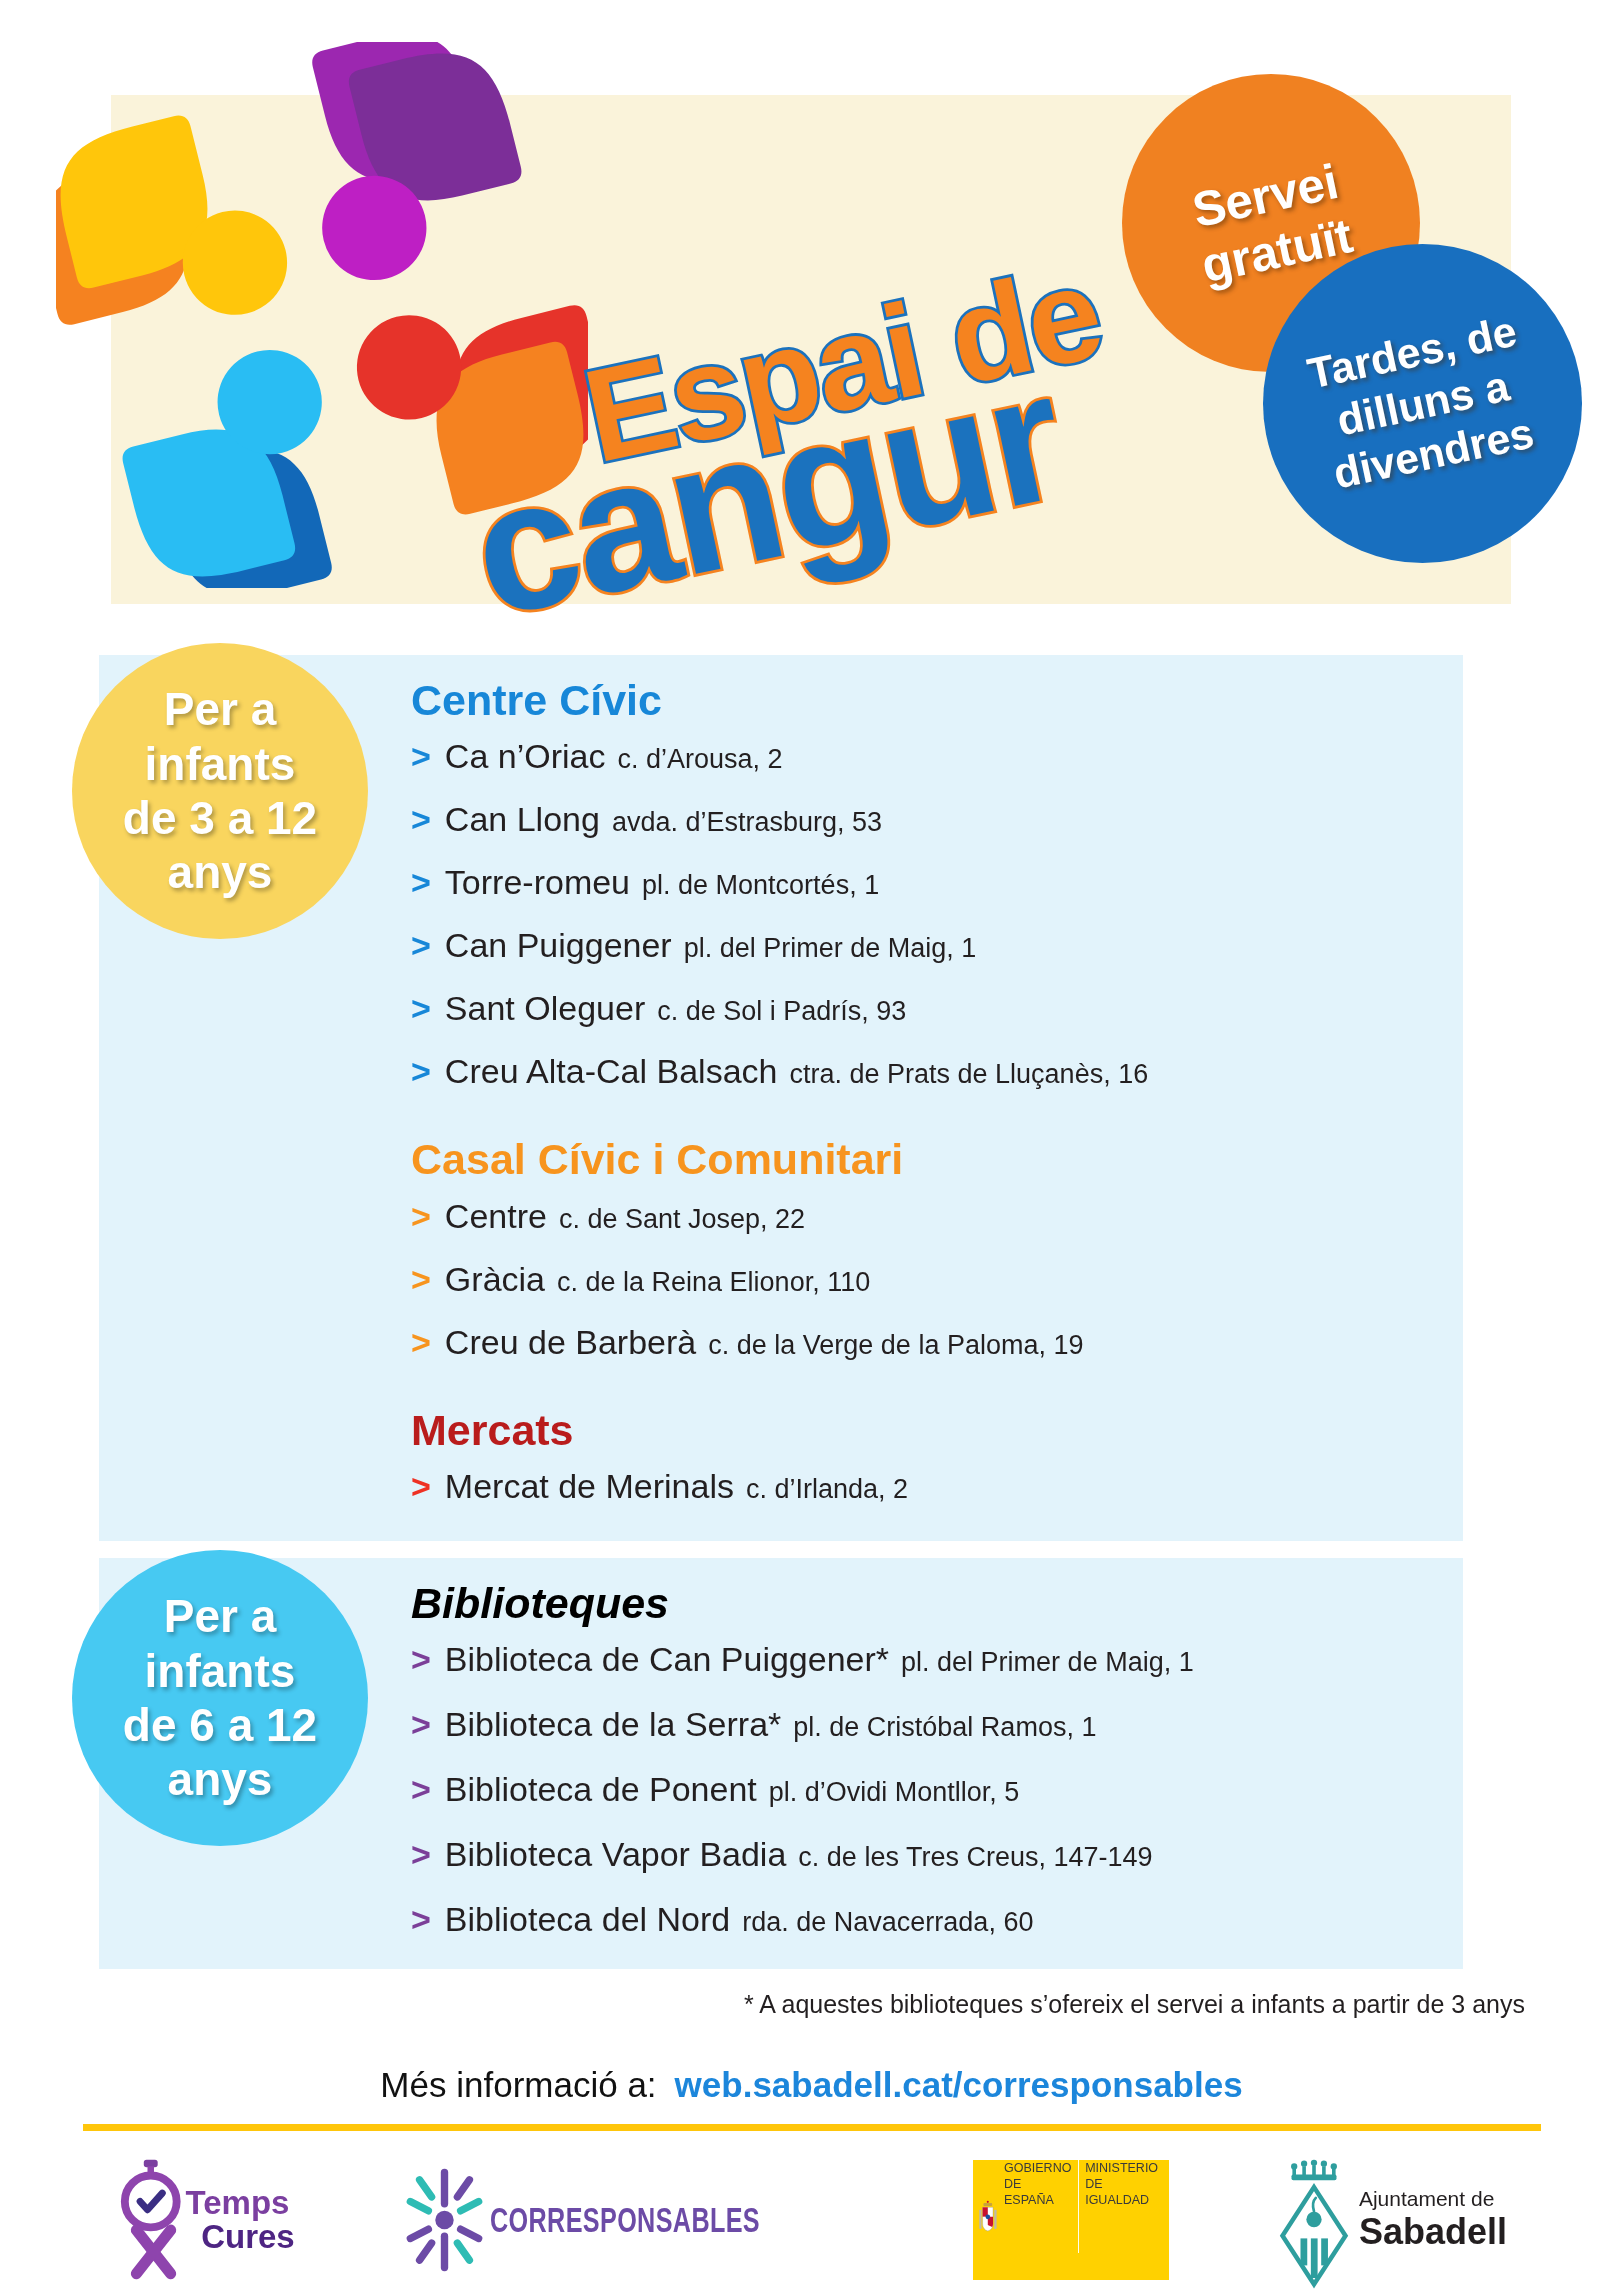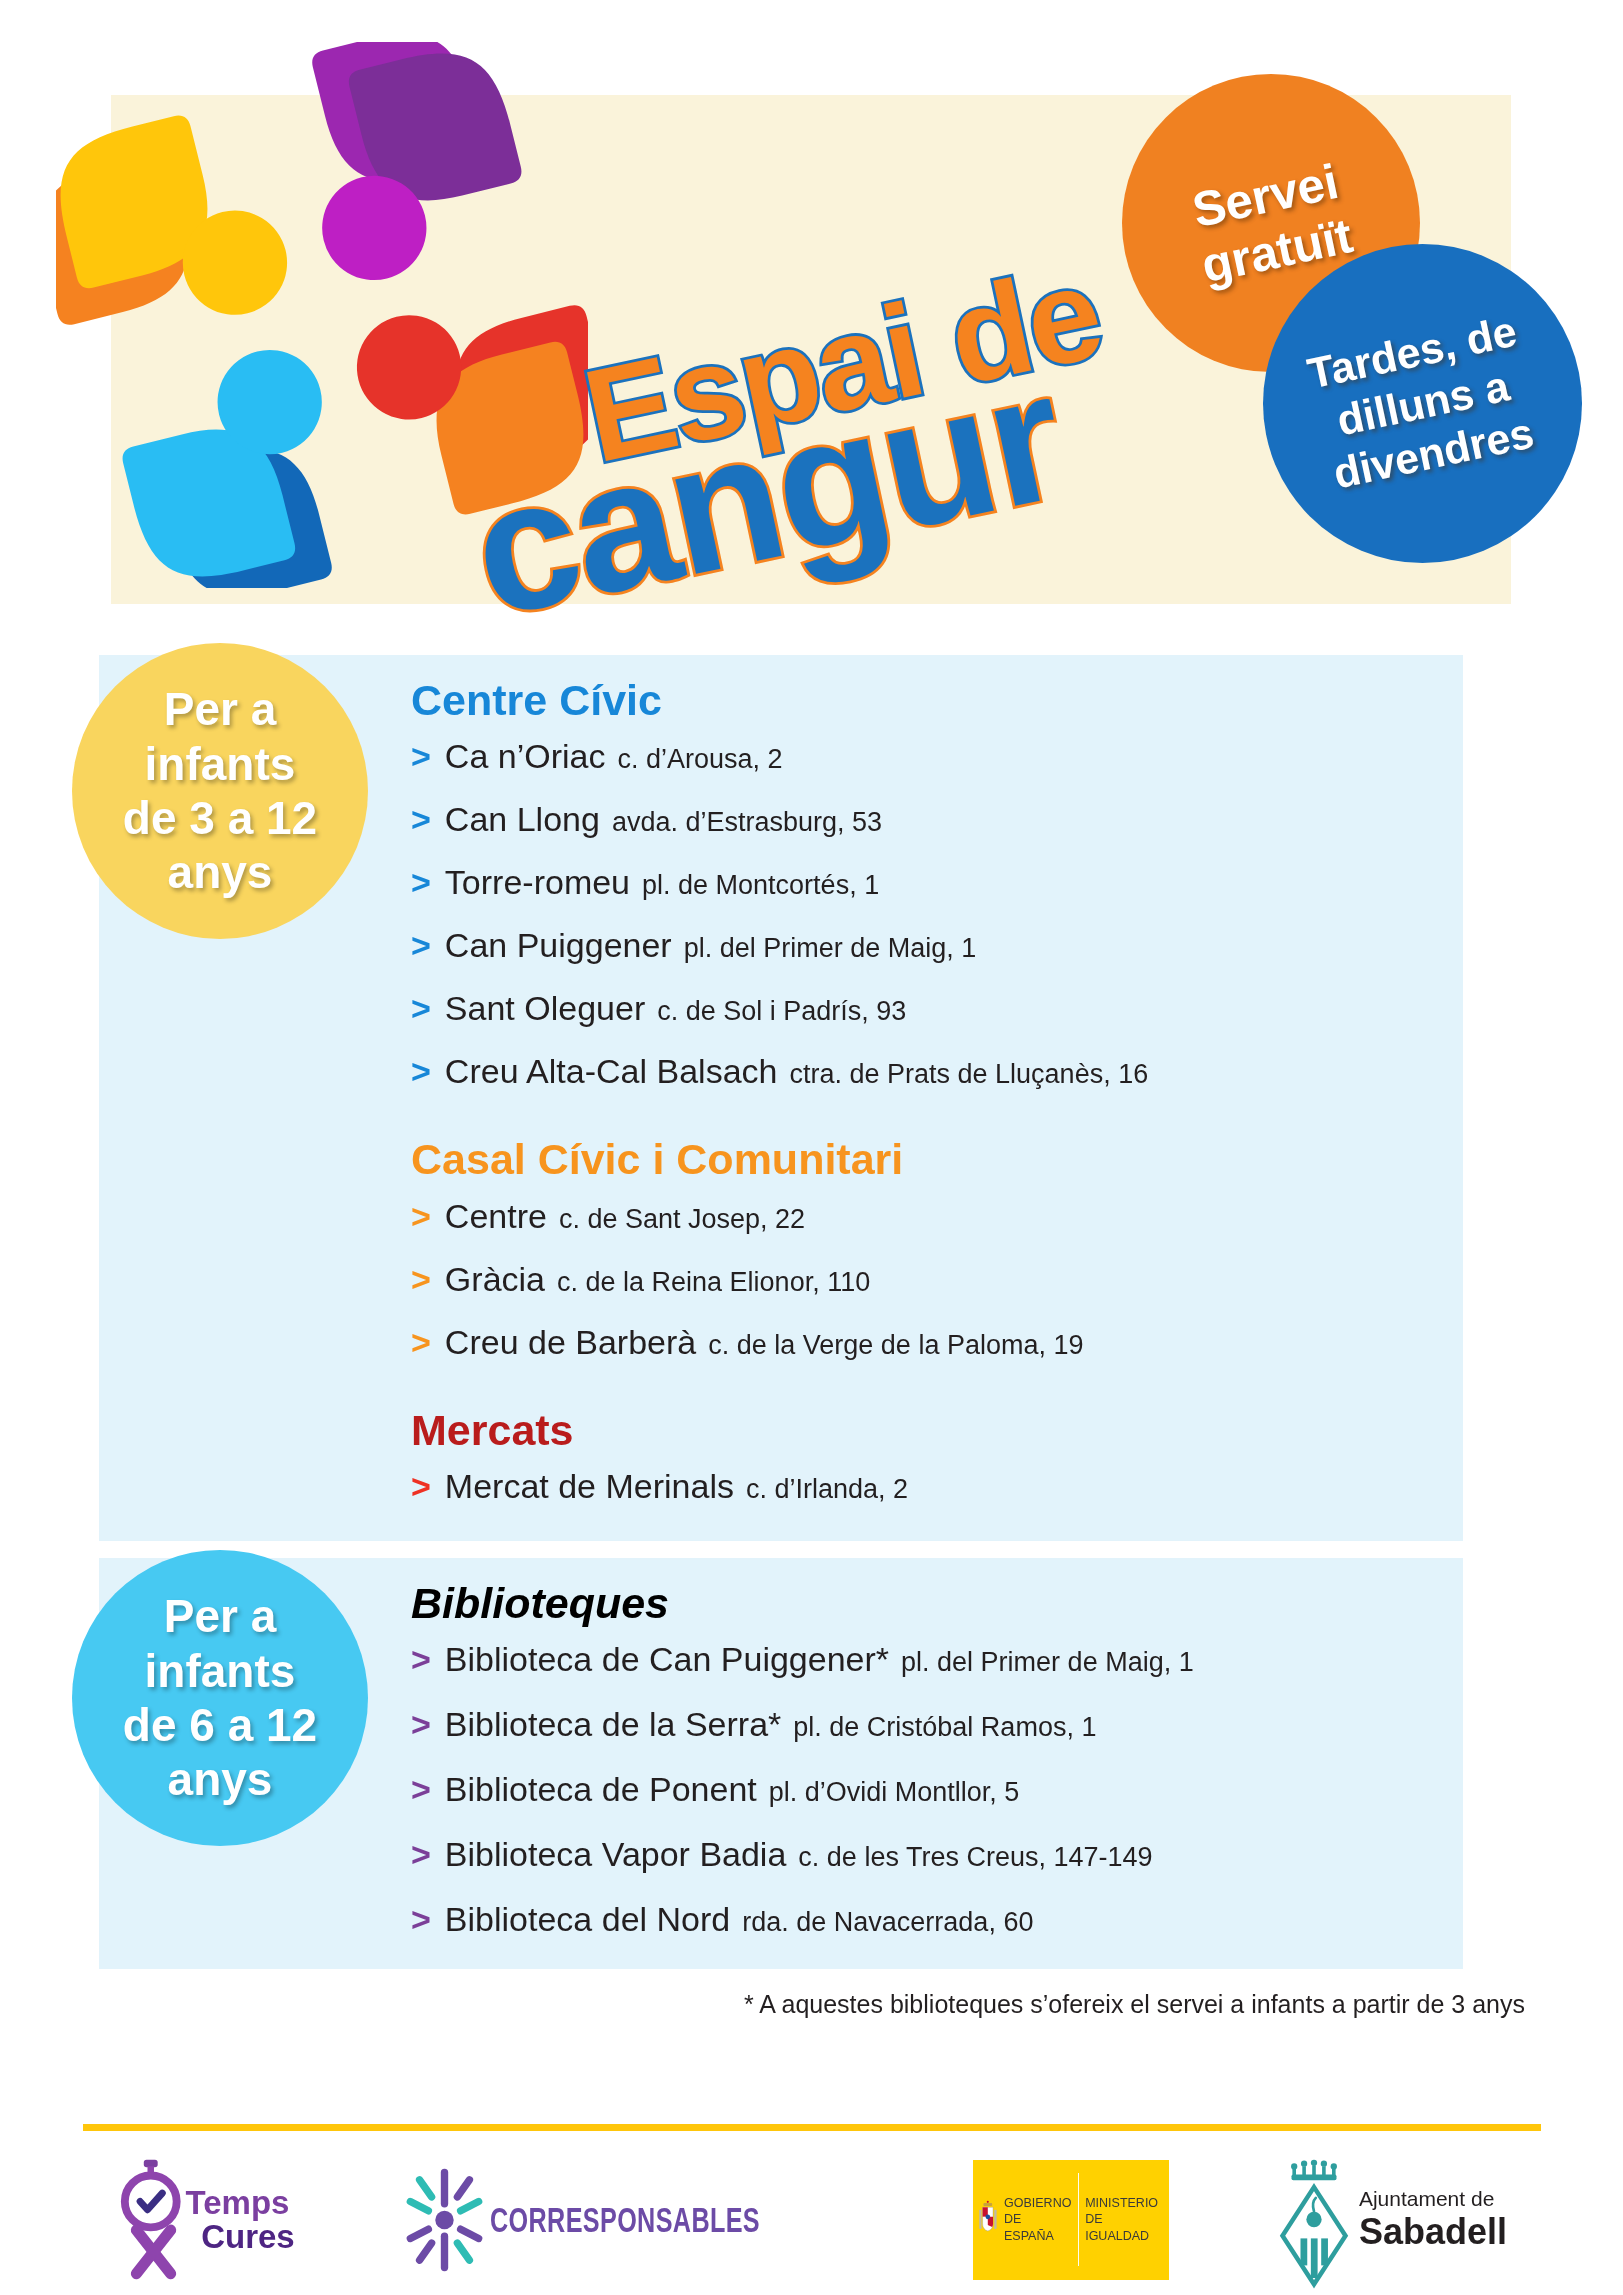--- a/index.html
+++ b/index.html
@@ -54,21 +54,21 @@
   .lg{display:flex;align-items:center;}
   .lg-gen .txt{margin-left:10.2px;line-height:1.22;}
   .gen1{font-size:21px;}
   .gen2{font-size:22px;font-weight:bold;}
   .lg-tc .txt{margin-left:-18.5px;line-height:1.02;}
   .tc1{font-size:33px;font-weight:bold;color:#7B3FA0;}
   .tc2{font-size:33px;font-weight:bold;color:#4E2583;margin-left:15.7px;}
   .lg-cor .txt{margin-left:3.7px;font-size:35px;font-weight:bold;color:#6C4BA6;letter-spacing:0.5px;
                transform:scaleX(.72);transform-origin:left center;white-space:nowrap;}
   .lg-gob{background:#FFD100;width:187px;height:120px;display:flex;align-items:center;padding:0 4.6px;}
-  .gob-cols{display:flex;align-items:center;height:100%;flex:1;}
+  .gob-cols{display:flex;height:100%;flex:1;}
   .gob-col{font-size:12.5px;color:#3a3a3a;line-height:1.3;padding:0 6.5px;}
   .gob-div{width:0.9px;height:78%;background:rgba(255,255,255,.95);}
   .lg-sab .txt{margin-left:9.3px;line-height:1.15;}
   .sab1{font-size:21px;}
   .sab2{font-size:36px;font-weight:bold;}
 </style>
 </head>
 <body>
 
 <div class="poster">
@@ -234,20 +234,24 @@
         <div class="item">
           <span class="chev" style="color: rgb(123, 63, 152);">&gt;</span>
           <span class="vname">Biblioteca del Nord</span>
           <span class="vaddr">rda. de Navacerrada, 60</span>
         </div>
       </div>
     </div>
   </div>
 
   <div class="footnote">* A aquestes biblioteques s’ofereix el servei a infants a partir de 3 anys</div>
+  <div class="moreinfo">
+    <span class="lbl">Més informació a:</span>
+    <span class="url">web.sabadell.cat/corresponsables</span>
+  </div>
 
   <div class="bar"></div>
 
   <div class="footer">
 
 
     <div class="lg lg-tc">
       <svg width="88" height="125" viewBox="0 0 190 270">
         <rect x="60" y="6" width="30" height="16" rx="6" fill="#7B3FA0"></rect>
         <rect x="68" y="20" width="14" height="18" fill="#8E44AD"></rect>

